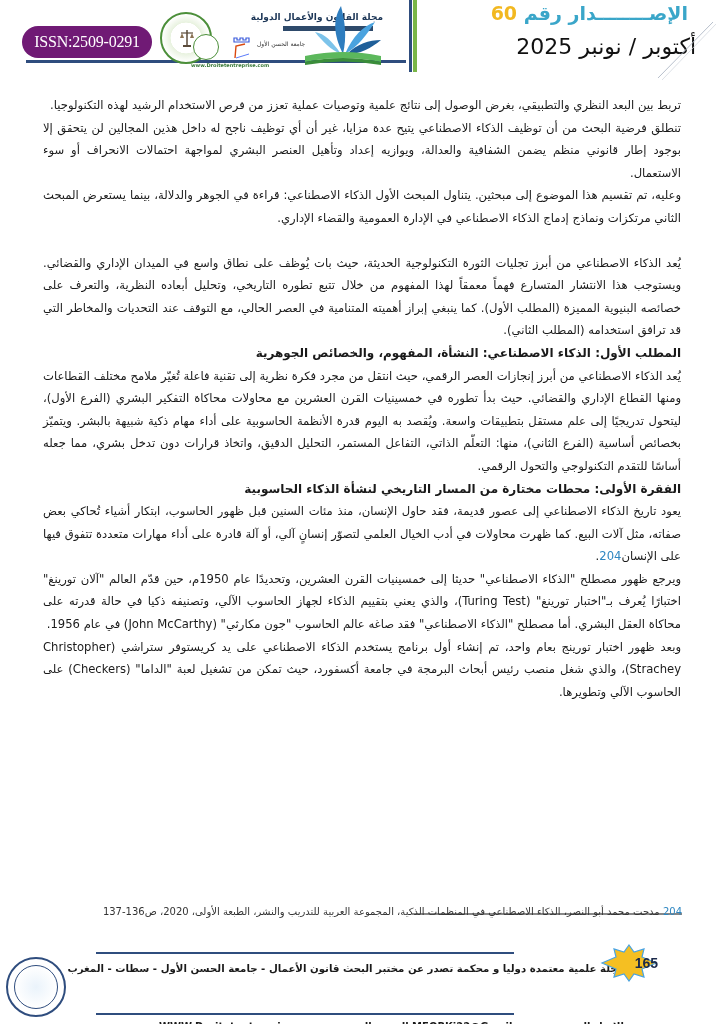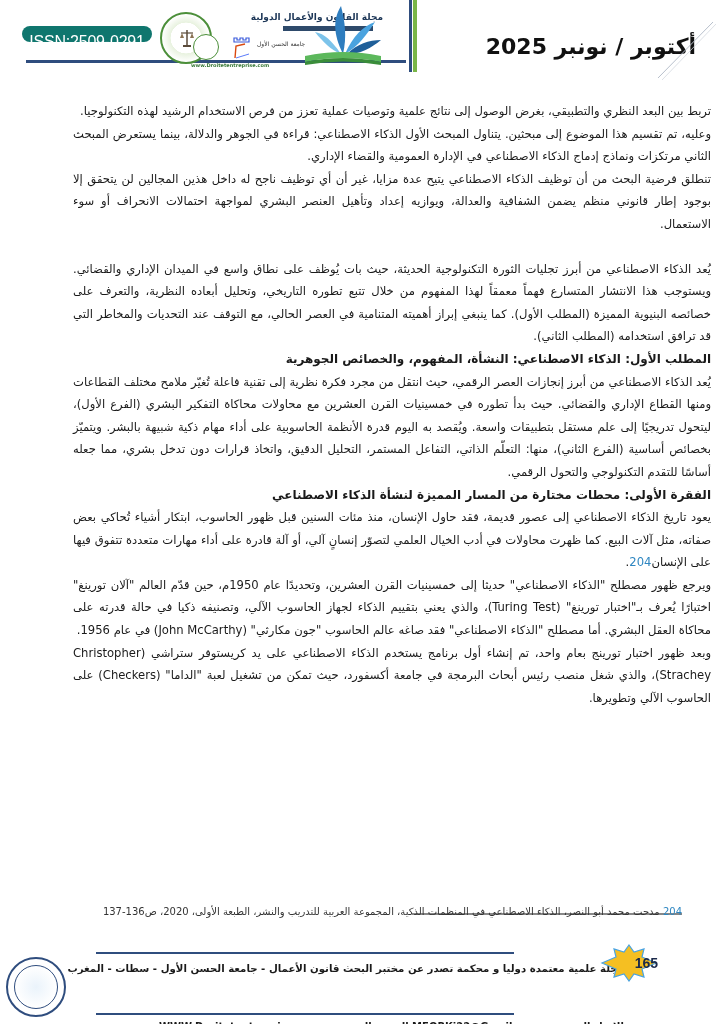--- a/index.html
+++ b/index.html
@@ -2,23 +2,23 @@
 <html><head>
 <meta charset="utf-8">
 <style>
   * { box-sizing: border-box; margin: 0; padding: 0; }
   html, body { width: 724px; height: 1024px; background: #ffffff; overflow: hidden; }
   body { position: relative; font-family: "DejaVu Sans", sans-serif; color: #1a1a1a; }
 
   
   .header { position: absolute; left: 0; top: 0; width: 724px; height: 72px; }
   .issn {
-    position: absolute; left: 22px; top: 26px; width: 130px; height: 16px;
-    background: #0f766e; border-radius: 16px; color: #fff;
-    font-family: Liberation Sans, sans-serif; font-size: 16px; line-height: 32px;
+    position: absolute; left: 22px; top: 26px; width: 130px; height: 32px;
+    background: #701a75; border-radius: 16px; color: #fff;
+    font-family: Liberation Serif, serif; font-size: 16px; line-height: 32px;
     text-align: center; letter-spacing: -0.2px;
   }
   .header-rule { position: absolute; left: 26px; top: 60px; width: 380px; height: 3px; background: #2f4d7e; }
   .seal-lab {
     position: absolute; left: 160px; top: 12px; width: 52px; height: 52px; border-radius: 50%;
     border: 2px solid #4c8f3a; background: radial-gradient(circle, #fff 45%, #e8f2df 46%, #fff 70%);
   }
   .seal-lab .scale { position: absolute; left: 17px; top: 14px; width: 16px; height: 20px; }
   .journal-logo { position: absolute; left: 183px; top: 4px; width: 210px; height: 64px; }
   .journal-title {
@@ -43,30 +43,29 @@
   .bar1 { left: 0; width: 3px; background: #2f4d7e; }
   .bar2 { left: 4px; width: 4px; background: #7ab648; }
 
   .issue-line {
     position: absolute; right: 36px; top: 2px; direction: rtl; white-space: nowrap;
     font-family: "DejaVu Sans", sans-serif; font-weight: bold; font-size: 19px; color: #3aa6c9;
   }
   .issue-line .num { color: #f2b820; }
   .date-line {
     position: absolute; right: 28px; top: 34px; direction: rtl; white-space: nowrap;
-    font-family: "DejaVu Sans", sans-serif; font-weight: bold; font-size: 22px; color: #111;
+    font-family: "DejaVu Sans", sans-serif; font-weight: normal; font-size: 22px; color: #111;
   }
   .diag { position: absolute; left: 618px; top: 20px; width: 100px; height: 60px; }
 
   
   .content {
-    position: absolute; left: 43px; top: 100px; width: 638px; direction: rtl;
+    position: absolute; left: 43px; top: 94px; width: 638px; direction: rtl;
     font-family: "DejaVu Sans", sans-serif; font-size: 11.6px; line-height: 22.6px; color: #1a1a1a;
     text-align: justify;
-    margin-left: 30px;
   }
   .content p { margin: 0; text-align: justify; text-align-last: right; }
   .content .h { font-weight: bold; font-size: 12px; }
   .gap { height: 22px; }
   .fnref { color: #2e86c1; }
 
   
   .fn-rule { position: absolute; left: 412px; top: 913px; width: 270px; height: 1.5px; background: #888; }
   .footnote {
     position: absolute; right: 42px; top: 906px; direction: rtl; white-space: nowrap;
@@ -136,37 +135,41 @@
       <path d="M2 52 Q40 44 78 52 L78 58 Q40 50 2 58 Z" fill="#5cb85c"></path>
       <path d="M2 58 Q40 50 78 58 L78 61 Q40 54 2 61 Z" fill="#3a8d3a"></path>
     </svg>
   </div>
 
   <div class="divider-bars">
     <span class="bar1"></span>
       <span class="bar2"></span>
   </div>
 
+  <div class="issue-line">
+    <span>الإصــــــــدار رقم</span>
+    <span class="num">60</span>
+  </div>
   <div class="date-line">أكتوبر / نونبر 2025</div>
 
   <svg class="diag" viewBox="0 0 100 60">
     <line x1="95" y1="2" x2="40" y2="58" stroke="#b8c0cc" stroke-width="1"></line>
     <line x1="98" y1="4" x2="44" y2="60" stroke="#d3d8e0" stroke-width="0.8"></line>
   </svg>
 </div>
 
 <div class="content">
   <p>تربط بين البعد النظري والتطبيقي، بغرض الوصول إلى نتائج علمية وتوصيات عملية تعزز من فرص الاستخدام الرشيد لهذه التكنولوجيا.</p>
+  <p>تنطلق فرضية البحث من أن توظيف الذكاء الاصطناعي يتيح عدة مزايا، غير أن أي توظيف ناجح له داخل هذين المجالين لن يتحقق إلا بوجود إطار قانوني منظم يضمن الشفافية والعدالة، ويوازيه إعداد وتأهيل العنصر البشري لمواجهة احتمالات الانحراف أو سوء الاستعمال.</p>
   <p>وعليه، تم تقسيم هذا الموضوع إلى مبحثين. يتناول المبحث الأول الذكاء الاصطناعي: قراءة في الجوهر والدلالة، بينما يستعرض المبحث الثاني مرتكزات ونماذج إدماج الذكاء الاصطناعي في الإدارة العمومية والقضاء الإداري.</p>
-  <p>تنطلق فرضية البحث من أن توظيف الذكاء الاصطناعي يتيح عدة مزايا، غير أن أي توظيف ناجح له داخل هذين المجالين لن يتحقق إلا بوجود إطار قانوني منظم يضمن الشفافية والعدالة، ويوازيه إعداد وتأهيل العنصر البشري لمواجهة احتمالات الانحراف أو سوء الاستعمال.</p>
   <div class="gap"></div>
   <p>يُعد الذكاء الاصطناعي من أبرز تجليات الثورة التكنولوجية الحديثة، حيث بات يُوظف على نطاق واسع في الميدان الإداري والقضائي. ويستوجب هذا الانتشار المتسارع فهماً معمقاً لهذا المفهوم من خلال تتبع تطوره التاريخي، وتحليل أبعاده النظرية، والتعرف على خصائصه البنيوية المميزة (المطلب الأول). كما ينبغي إبراز أهميته المتنامية في العصر الحالي، مع التوقف عند التحديات والمخاطر التي قد ترافق استخدامه (المطلب الثاني).</p>
   <p class="h">المطلب الأول: الذكاء الاصطناعي: النشأة، المفهوم، والخصائص الجوهرية</p>
   <p>يُعد الذكاء الاصطناعي من أبرز إنجازات العصر الرقمي، حيث انتقل من مجرد فكرة نظرية إلى تقنية فاعلة تُغيّر ملامح مختلف القطاعات ومنها القطاع الإداري والقضائي. حيث بدأ تطوره في خمسينيات القرن العشرين مع محاولات محاكاة التفكير البشري (الفرع الأول)، ليتحول تدريجيًا إلى علم مستقل بتطبيقات واسعة. ويُقصد به اليوم قدرة الأنظمة الحاسوبية على أداء مهام ذكية شبيهة بالبشر. ويتميّز بخصائص أساسية (الفرع الثاني)، منها: التعلّم الذاتي، التفاعل المستمر، التحليل الدقيق، واتخاذ قرارات دون تدخل بشري، مما جعله أساسًا للتقدم التكنولوجي والتحول الرقمي.</p>
-  <p class="h">الفقرة الأولى: محطات مختارة من المسار المميزة لنشأة الذكاء الاصطناعي</p>
+  <p class="h">الفقرة الأولى: محطات مختارة من المسار التاريخي لنشأة الذكاء الحاسوبية</p>
   <p><span>يعود تاريخ الذكاء الاصطناعي إلى عصور قديمة، فقد حاول الإنسان، منذ مئات السنين قبل ظهور الحاسوب، ابتكار أشياء تُحاكي بعض صفاته، مثل آلات البيع. كما ظهرت محاولات في أدب الخيال العلمي لتصوّر إنسانٍ آلي، أو آلة قادرة على أداء مهارات متعددة تتفوق فيها على الإنسان</span><a class="fnref">204</a><span>.</span></p>
   <p>ويرجع ظهور مصطلح "الذكاء الاصطناعي" حديثا إلى خمسينيات القرن العشرين، وتحديدًا عام 1950م، حين قدّم العالم "آلان تورينغ" اختبارًا يُعرف بـ"اختبار تورينغ" (Turing Test)، والذي يعني بتقييم الذكاء لجهاز الحاسوب الآلي، وتصنيفه ذكيا في حالة قدرته على محاكاة العقل البشري. أما مصطلح "الذكاء الاصطناعي" فقد صاغه عالم الحاسوب "جون مكارثي" (John McCarthy) في عام 1956.</p>
   <p>وبعد ظهور اختبار تورينج بعام واحد، تم إنشاء أول برنامج يستخدم الذكاء الاصطناعي على يد كريستوفر ستراشي (Christopher Strachey)، والذي شغل منصب رئيس أبحاث البرمجة في جامعة أكسفورد، حيث تمكن من تشغيل لعبة "الداما" (Checkers) على الحاسوب الآلي وتطويرها.</p>
 </div>
 
 <div class="fn-rule"></div>
 <div class="footnote">
   <span class="fnnum">204</span>
   <span>مدحت محمد أبو النصر، الذكاء الاصطناعي في المنظمات الذكية، المجموعة العربية للتدريب والنشر، الطبعة الأولى، 2020، ص136-137</span>
 </div>

